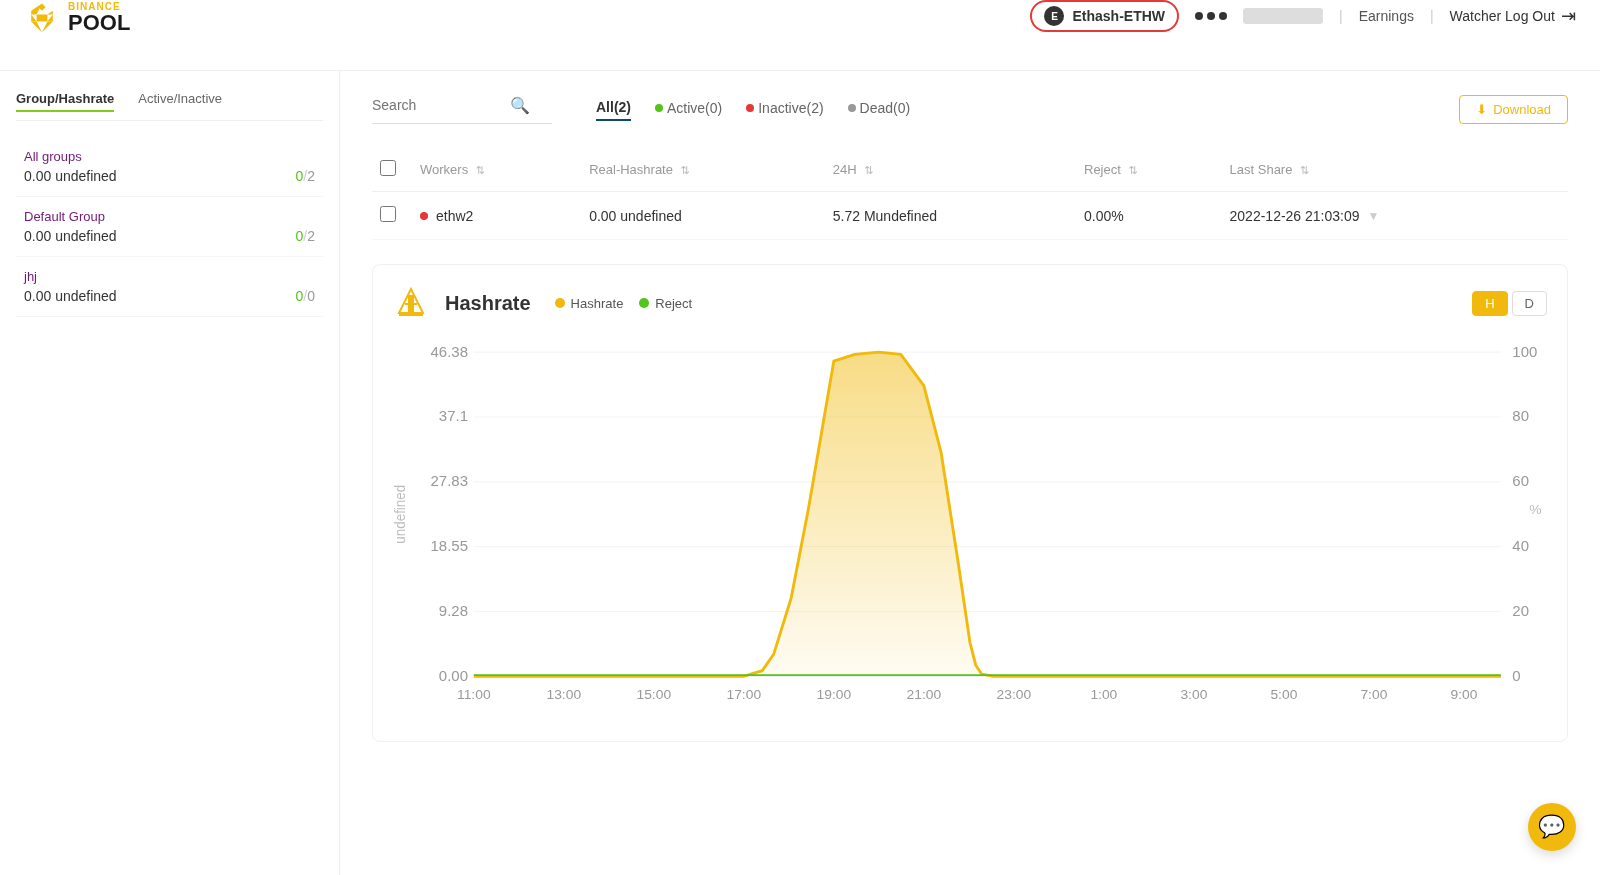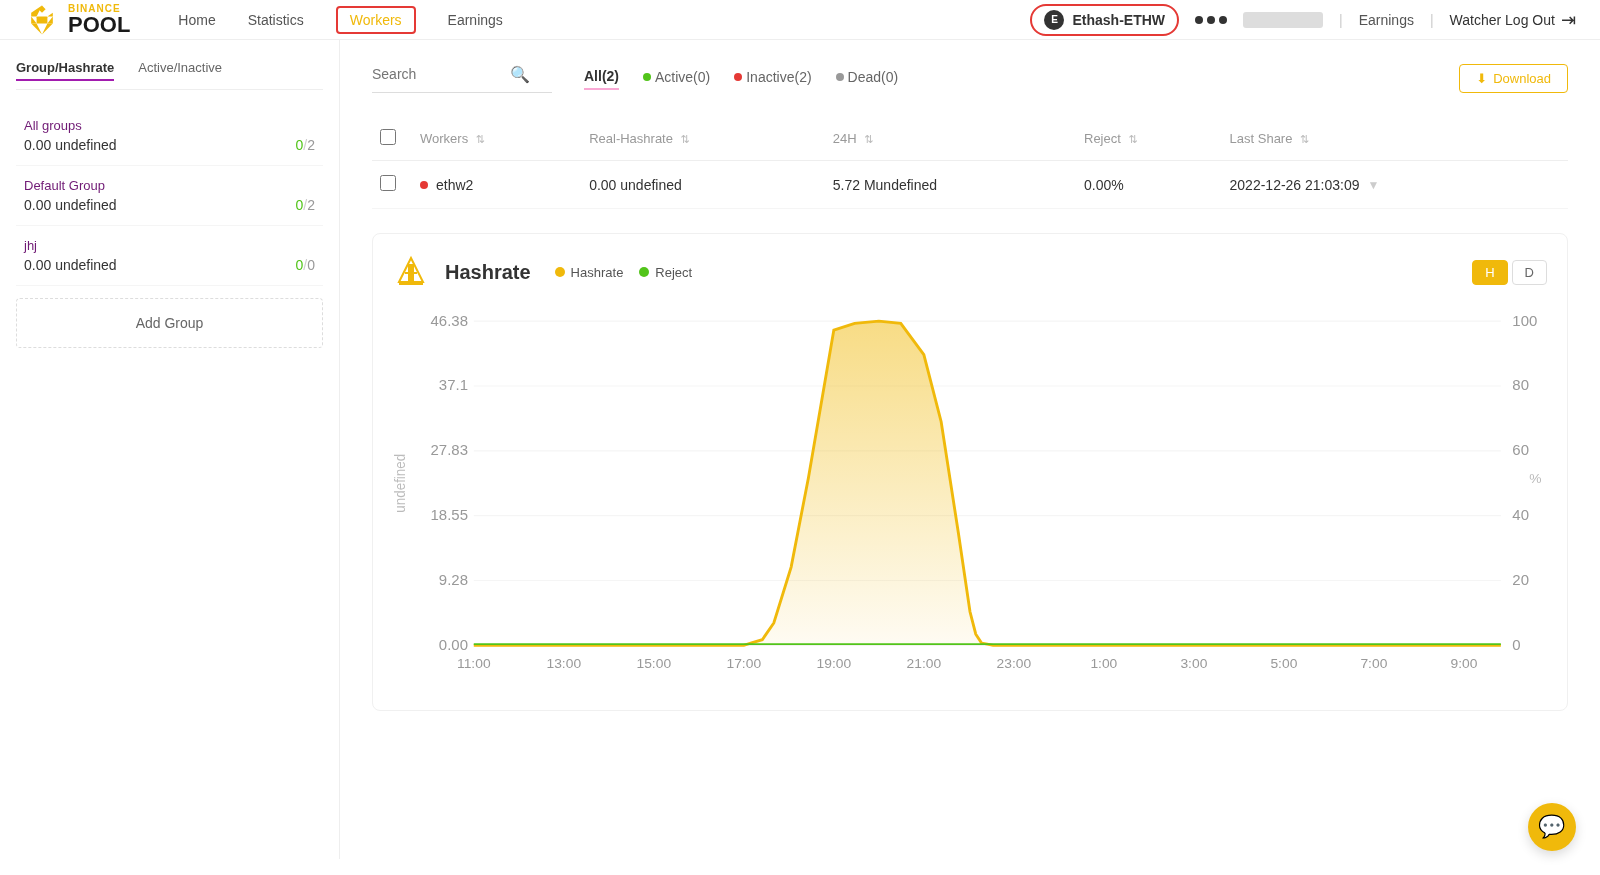--- a/index.html
+++ b/index.html
@@ -1,20 +1,20 @@
 <!DOCTYPE html>
 <html><head>
   <meta charset="utf-8">
   <style>
     * { box-sizing: border-box; margin: 0; padding: 0; }
     body { font-family: -apple-system, BlinkMacSystemFont, 'Segoe UI', sans-serif; background: #fff; color: #333; font-size: 14px; }
 
     
     .navbar {
-      display: flex; align-items: center; height: 40px;
+      display: flex; align-items: flex-start; height: 71px;
       border-bottom: 1px solid #eee; padding: 0 24px; gap: 32px;
     }
     .logo { display: flex; align-items: center; gap: 8px; margin-right: 16px; }
     .logo-icon { width: 36px; height: 36px; }
     .logo-text { display: flex; flex-direction: column; line-height: 1; }
     .logo-binance { font-size: 10px; font-weight: 700; color: #f0b90b; letter-spacing: 1px; }
     .logo-pool { font-size: 22px; font-weight: 900; color: #1a1a1a; }
     .nav-links { display: flex; gap: 32px; align-items: center; }
     .nav-link { text-decoration: none; color: #555; font-size: 14px; font-weight: 500; cursor: pointer; }
     .nav-link.active { color: #f0b90b; border: 2px solid #e53935; padding: 4px 12px; border-radius: 4px; }
@@ -29,41 +29,41 @@
     .logout-btn { display: flex; align-items: center; gap: 6px; cursor: pointer; color: #333; font-size: 14px; }
     .logout-icon { font-size: 18px; }
 
     
     .main-layout { display: flex; min-height: calc(100vh - 56px); }
 
     
     .sidebar { width: 340px; border-right: 1px solid #eee; padding: 20px 16px; flex-shrink: 0; }
     .sidebar-tabs { display: flex; gap: 24px; margin-bottom: 16px; border-bottom: 1px solid #eee; padding-bottom: 8px; }
     .sidebar-tab { font-size: 13px; color: #666; cursor: pointer; padding-bottom: 4px; }
-    .sidebar-tab.active { color: #333; font-weight: 600; border-bottom: 2px solid #a21caf; }
+    .sidebar-tab.active { color: #333; font-weight: 600; border-bottom: 2px solid #84cc16; }
     .sidebar-group { padding: 12px 8px; border-bottom: 1px solid #f5f5f5; cursor: pointer; }
     .sidebar-group-name { font-size: 13px; color: #701a75; margin-bottom: 4px; }
     .sidebar-group-stats { display: flex; justify-content: space-between; align-items: center; }
     .sidebar-group-hashrate { font-size: 14px; font-weight: 500; color: #333; }
     .count-active { color: #52c41a; }
     .count-sep { color: #ccc; }
     .count-total { color: #999; }
     .add-group-btn { text-align: center; padding: 16px; color: #666; cursor: pointer; font-size: 14px; border: 1px dashed #ddd; border-radius: 4px; margin-top: 12px; }
 
     
     .content { flex: 1; padding: 24px 32px; }
 
     
     .filter-bar { display: flex; align-items: center; gap: 32px; margin-bottom: 24px; }
     .search-box { display: flex; align-items: center; gap: 8px; border-bottom: 1px solid #ddd; padding-bottom: 8px; width: 180px; }
     .search-box input { border: none; outline: none; font-size: 14px; color: #666; width: 130px; background: transparent; }
     .search-icon { color: #999; font-size: 16px; cursor: pointer; }
     .filter-tabs { display: flex; gap: 24px; }
     .filter-tab { font-size: 14px; color: #666; cursor: pointer; padding-bottom: 4px; display: flex; align-items: center; gap: 4px; }
-    .filter-tab.active { color: #333; font-weight: 700; border-bottom: 2px solid #f9a8d4; }
+    .filter-tab.active { color: #333; font-weight: 700; border-bottom: 2px solid #0c4a6e; margin-left: 12px; }
     .dot { width: 8px; height: 8px; border-radius: 50%; display: inline-block; }
     .dot-active { background: #52c41a; }
     .dot-inactive { background: #e53935; }
     .dot-dead { background: #999; }
     .download-btn { margin-left: auto; display: flex; align-items: center; gap: 6px; padding: 6px 16px; border: 1px solid #f0b90b; border-radius: 4px; color: #f0b90b; cursor: pointer; font-size: 13px; background: #fff; }
 
     
     .workers-table { width: 100%; border-collapse: collapse; margin-bottom: 24px; }
     .workers-table th { padding: 12px 8px; text-align: left; font-size: 13px; font-weight: 500; color: #999; border-bottom: 1px solid #eee; white-space: nowrap; }
     .workers-table td { padding: 14px 8px; font-size: 14px; border-bottom: 1px solid #f5f5f5; }
@@ -107,26 +107,20 @@
       <polygon points="32,16 26,24 32,24" fill="#f0b90b"></polygon>
       <polygon points="8,24 14,24 20,36 8,24" fill="#f0b90b"></polygon>
       <polygon points="32,24 26,24 20,36" fill="#f0b90b"></polygon>
     </svg>
     <div class="logo-text">
       <span class="logo-binance">BINANCE</span>
       <span class="logo-pool">POOL</span>
     </div>
   </div>
 
-  <div class="nav-links">
-    <a class="nav-link">Home</a>
-    <a class="nav-link">Statistics</a>
-    <a class="nav-link active">Workers</a>
-    <a class="nav-link">Earnings</a>
-  </div>
 
   <div class="nav-right">
     <div class="coin-selector">
       <div class="coin-selector-icon">E</div>
       <span class="coin-selector-name">Ethash-ETHW</span>
     </div>
     <div class="user-icon">
       <div class="user-dot"></div>
       <div class="user-dot"></div>
       <div class="user-dot"></div>
@@ -173,21 +167,20 @@
     <div class="sidebar-group">
       <div class="sidebar-group-name">jhj</div>
       <div class="sidebar-group-stats">
         <span class="sidebar-group-hashrate">0.00 undefined</span>
         <span>
           <span class="count-active">0</span><span class="count-sep">/</span><span class="count-total">0</span>
         </span>
       </div>
     </div>
 
-    <div class="add-group-btn">Add Group</div>
   </div>
 
   <div class="content">
 
     <div class="filter-bar">
       <div class="search-box">
         <input type="text" placeholder="Search" style="">
         <span class="search-icon">🔍</span>
       </div>
       <div class="filter-tabs">

